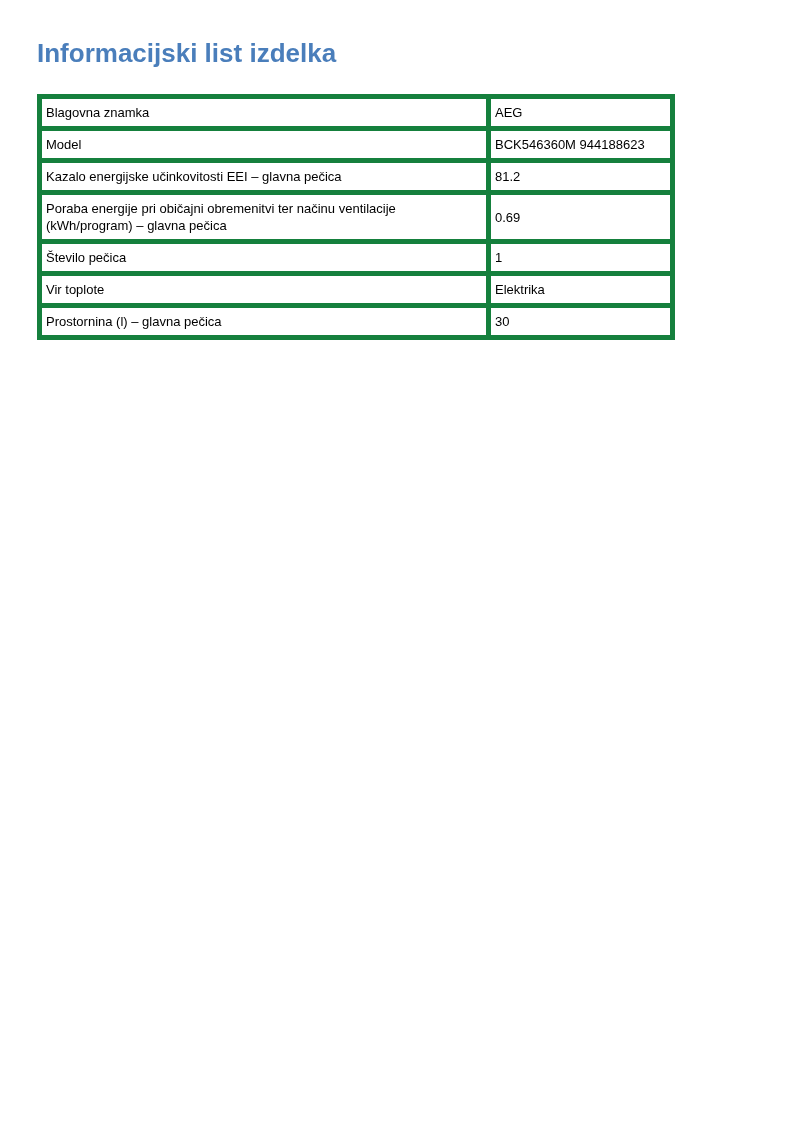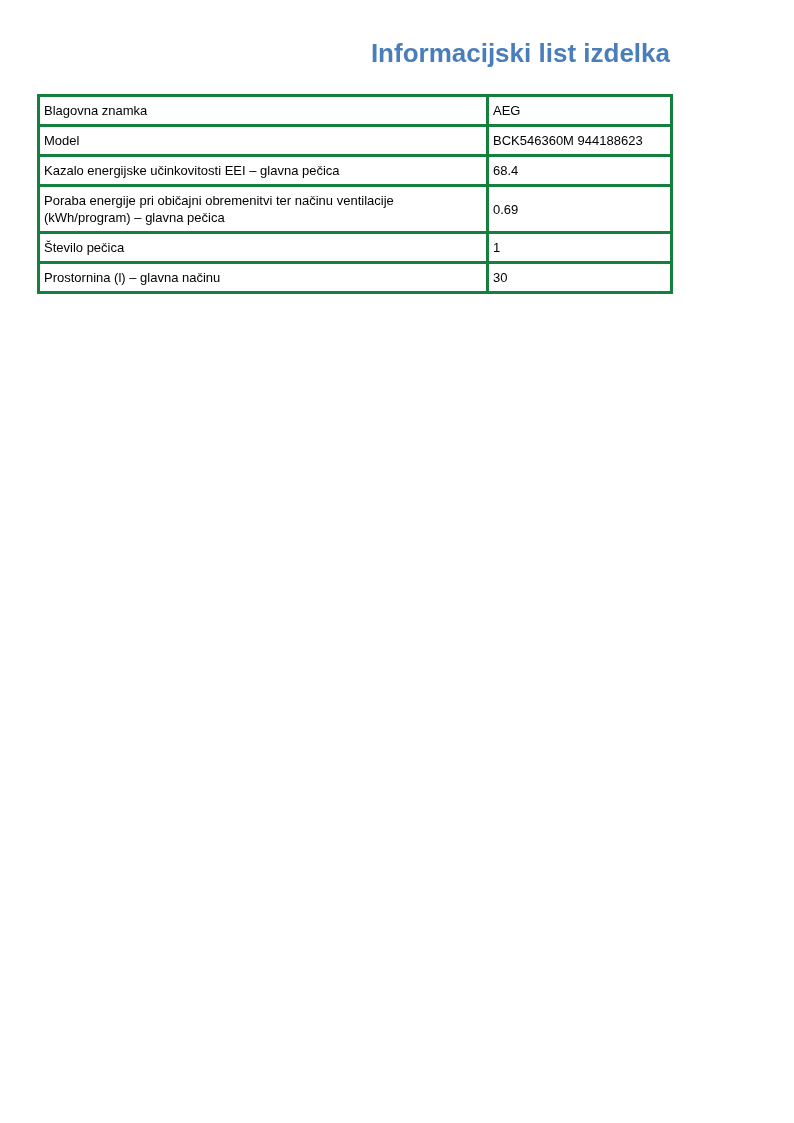--- a/index.html
+++ b/index.html
@@ -21,35 +21,35 @@
     height: 1123px;
     background: #ffffff;
   }
   .content {
     margin-left: 37px;
     width: 633px;
   }
   .doc-title {
     margin: 38px 0 0 0;
     padding: 0;
-    text-align: right;
+    text-align: left;
     font-size: 26px;
     font-weight: bold;
     color: #4a7ebb;
     letter-spacing: 0px;
     line-height: 30px;
   }
   table.product-info {
     margin-top: 26px;
     border-collapse: collapse;
     width: 633px;
     table-layout: fixed;
   }
   table.product-info td {
-    border: 3px solid #15803d;
+    border: 5px solid #15803d;
     font-size: 13px;
     line-height: 17px;
     padding: 5px 4px 5px 4px;
     vertical-align: middle;
     word-wrap: break-word;
   }
   td.label-cell { width: 449px; }
   td.value-cell { width: 184px; }
 </style>
 </head>
@@ -66,36 +66,40 @@
     <td class="value-cell">AEG</td>
   </tr>
 
   <tr>
     <td class="label-cell">Model</td>
     <td class="value-cell">BCK546360M 944188623</td>
   </tr>
 
   <tr>
     <td class="label-cell">Kazalo energijske učinkovitosti EEI – glavna pečica</td>
-    <td class="value-cell">68.4</td>
+    <td class="value-cell">81.2</td>
   </tr>
 
 
 
   <tr>
     <td class="label-cell">Poraba energije pri običajni obremenitvi ter načinu ventilacije (kWh/program) – glavna pečica</td>
     <td class="value-cell">0.69</td>
   </tr>
 
   <tr>
     <td class="label-cell">Število pečica</td>
     <td class="value-cell">1</td>
   </tr>
 
+  <tr>
+    <td class="label-cell">Vir toplote</td>
+    <td class="value-cell">Elektrika</td>
+  </tr>
 
   <tr>
-    <td class="label-cell">Prostornina (l) – glavna načinu</td>
+    <td class="label-cell">Prostornina (l) – glavna pečica</td>
     <td class="value-cell">30</td>
   </tr>
 </tbody>
     </table>
   </div>
 </div>
 
 </body></html>

